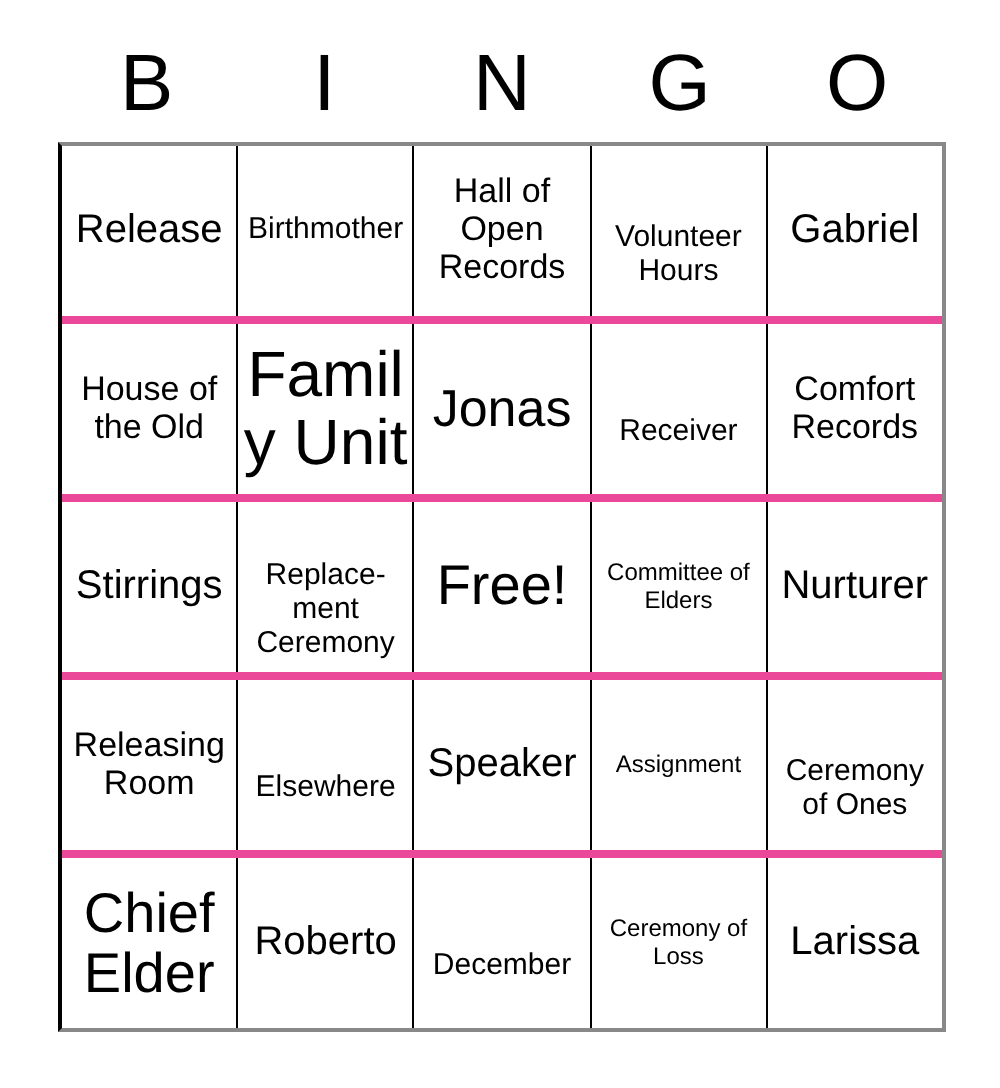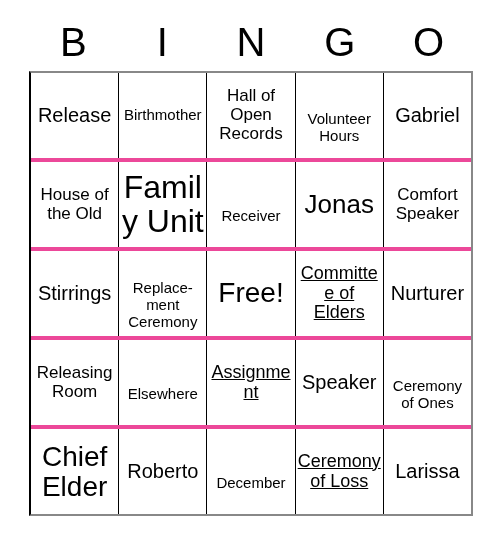--- a/index.html
+++ b/index.html
@@ -89,21 +89,21 @@
     width: 100%;
     line-height: 1.04;
     word-wrap: break-word;
     overflow-wrap: break-word;
     hyphens: manual;
     color: #000000;
   }
 
   
   .fs-xs   { font-size: 15px; line-height: 1.08; }
-  .fs-sm   { font-size: 18px; line-height: 1.10; text-decoration: underline; }
+  .fs-sm   { font-size: 12px; line-height: 1.10; }
   .fs-md   { font-size: 15px; line-height: 1.12; margin-top: 24px; }
   .fs-lg   { font-size: 17px; line-height: 1.10; }
   .fs-xl   { font-size: 20px; line-height: 1.08; }
   .fs-2xl  { font-size: 32px; line-height: 1.06; }
   .fs-3xl  { font-size: 26px; line-height: 1.04; }
   .fs-4xl  { font-size: 28px; line-height: 1.04; }
   .fs-free { font-size: 28px; line-height: 1.02; }
 </style>
 </head>
 <body>
@@ -139,27 +139,27 @@
     </div>
 
     <div class="grid-row">
       <div class="cell">
           <span class="cell-text fs-lg">House of the Old</span>
         </div>
       <div class="cell">
           <span class="cell-text fs-2xl">Family Unit</span>
         </div>
       <div class="cell">
+          <span class="cell-text fs-3xl">Jonas</span>
+        </div>
+      <div class="cell">
           <span class="cell-text fs-md">Receiver</span>
         </div>
       <div class="cell">
-          <span class="cell-text fs-3xl">Jonas</span>
-        </div>
-      <div class="cell">
-          <span class="cell-text fs-lg">Comfort Speaker</span>
+          <span class="cell-text fs-lg">Comfort Records</span>
         </div>
     </div>
 
     <div class="grid-row">
       <div class="cell">
           <span class="cell-text fs-xl">Stirrings</span>
         </div>
       <div class="cell">
           <span class="cell-text fs-md">Replace-ment Ceremony</span>
         </div>
@@ -175,24 +175,24 @@
     </div>
 
     <div class="grid-row">
       <div class="cell">
           <span class="cell-text fs-lg">Releasing Room</span>
         </div>
       <div class="cell">
           <span class="cell-text fs-md">Elsewhere</span>
         </div>
       <div class="cell">
+          <span class="cell-text fs-xl">Speaker</span>
+        </div>
+      <div class="cell">
           <span class="cell-text fs-sm">Assignment</span>
-        </div>
-      <div class="cell">
-          <span class="cell-text fs-xl">Speaker</span>
         </div>
       <div class="cell">
           <span class="cell-text fs-md">Ceremony of Ones</span>
         </div>
     </div>
 
     <div class="grid-row">
       <div class="cell">
           <span class="cell-text fs-4xl">Chief Elder</span>
         </div>

